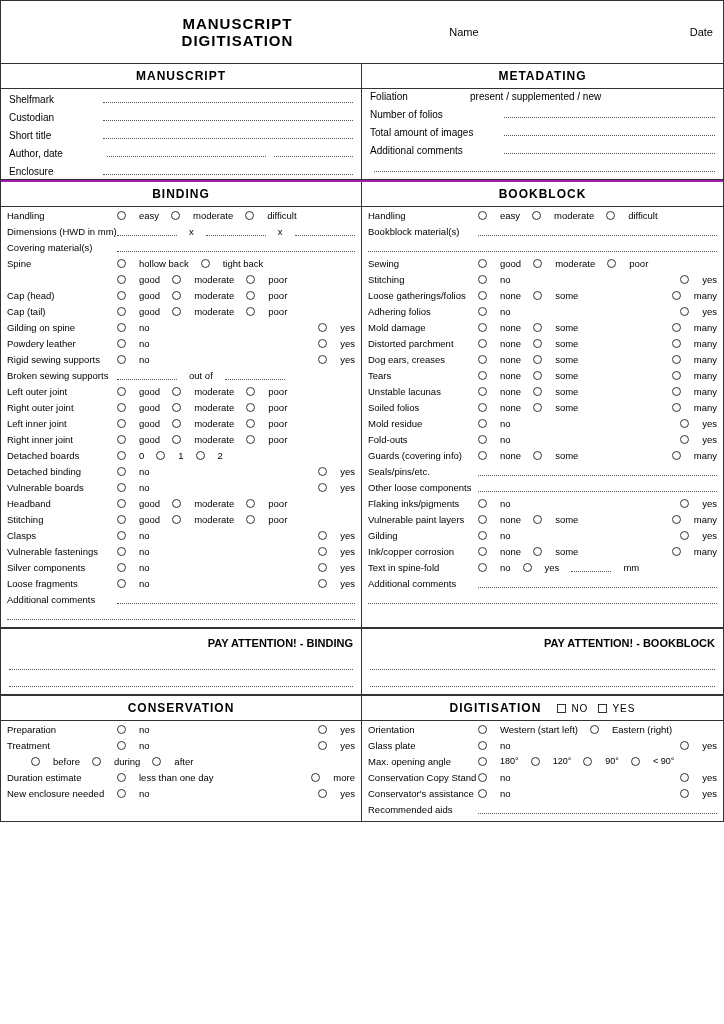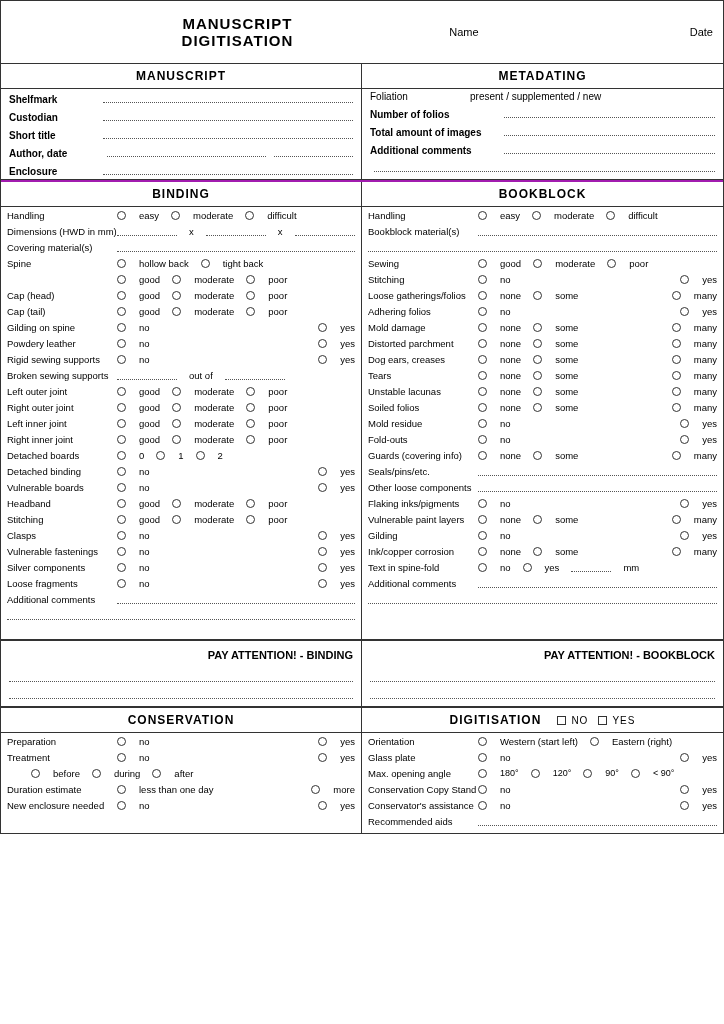--- a/index.html
+++ b/index.html
@@ -63,42 +63,41 @@
     }
     .metadating-panel {
       border-bottom: 1px solid #333;
     }
 
     .field-row {
       display: flex;
       align-items: baseline;
       padding: 2px 8px;
       min-height: 18px;
-      font-weight: bold;
     }
     .field-label {
       min-width: 90px;
       font-size: 10px;
     }
     .field-dots {
       flex: 1;
       border-bottom: 1px dotted #555;
       margin-left: 4px;
       height: 12px;
     }
 
     
     .binding-bookblock-grid {
       display: grid;
       grid-template-columns: 1fr 1fr;
       border-bottom: 2px solid #333;
     }
     .binding-panel {
       border-right: 1px solid #333;
-      padding-bottom: 16px;
+      padding-bottom: 4px;
     }
     .bookblock-panel {
       padding-bottom: 4px;
     }
 
     .row {
       display: flex;
       align-items: center;
       padding: 1px 6px;
       min-height: 16px;

